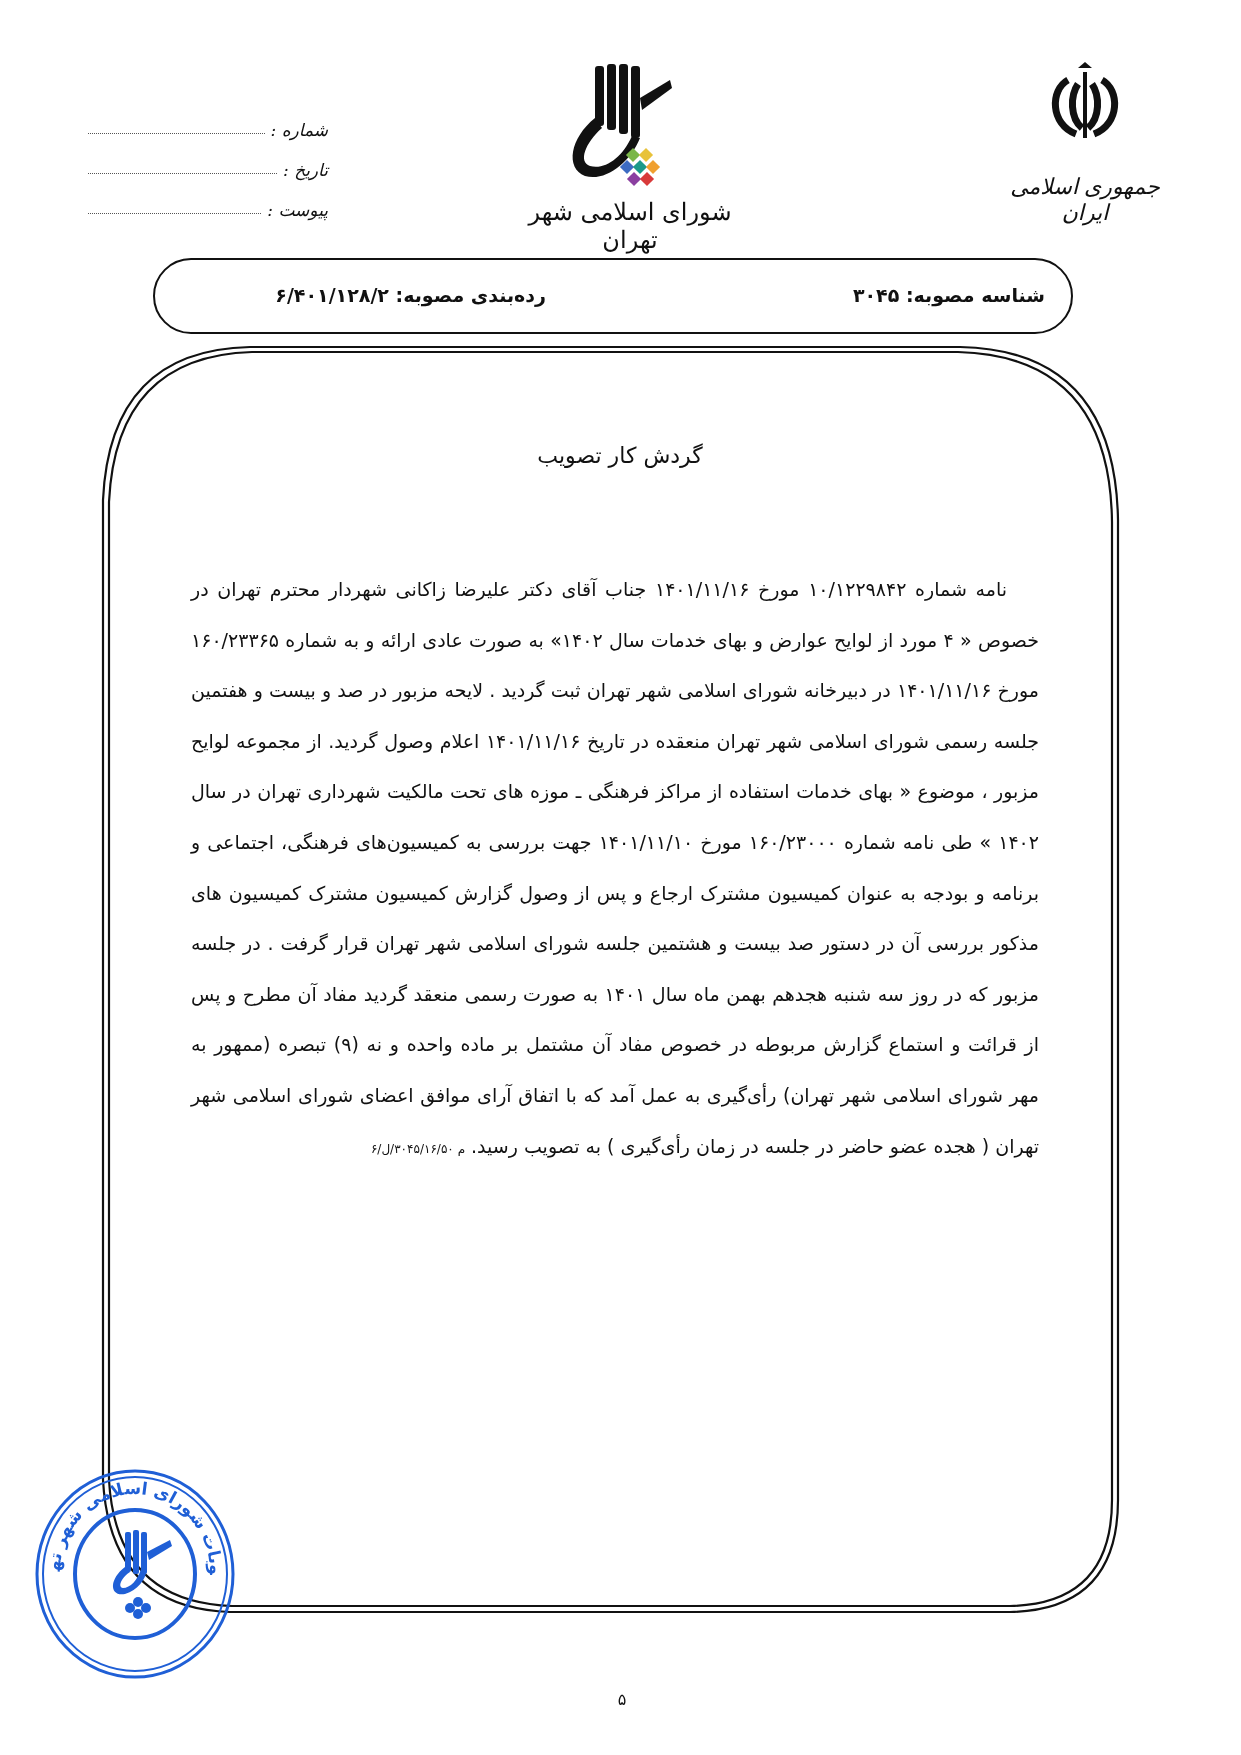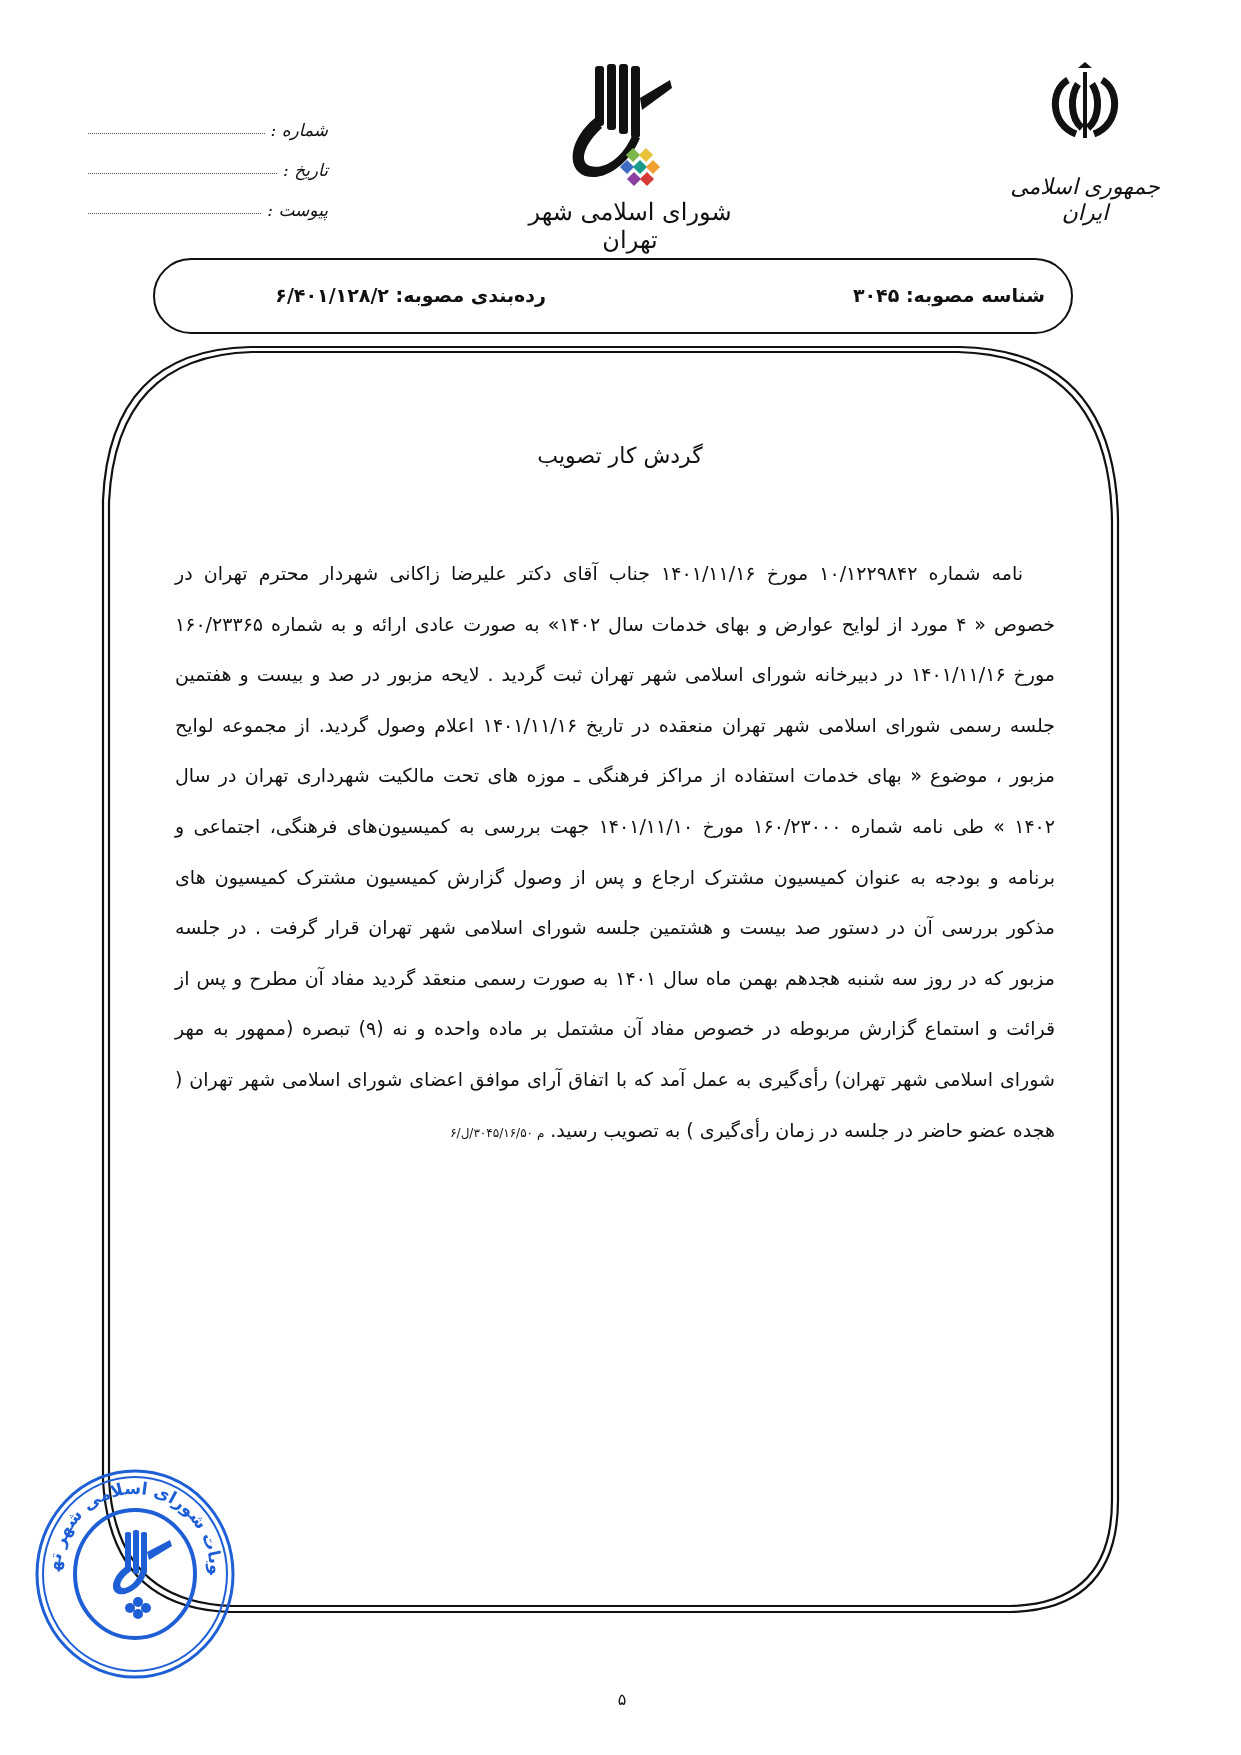--- a/index.html
+++ b/index.html
@@ -27,21 +27,21 @@
   .info-id { right: 26px; margin-left: 36px; }
   .info-class { right: 525px; }
 
   
   .frame-svg { left: 0; top: 0; }
 
   .title { left: 300px; top: 443px; width: 640px; text-align: center; font-family: "DejaVu Sans", sans-serif; font-weight: normal; font-size: 22px; direction: rtl; letter-spacing: 1px; }
 
   .body-text { left: 175px; top: 548px; width: 880px; direction: rtl; text-align: justify; text-align-last: right;
                font-family: "DejaVu Sans", sans-serif; font-size: 19px; line-height: 50.6px; }
-  .body-text p { margin: 0; text-indent: 32px; }
+  .body-text p { margin: 16px; text-indent: 32px; }
   .ref-code { font-size: 12px; margin-right: 6px; }
 
   .page-number { left: 612px; top: 1690px; width: 20px; text-align: center; font-size: 16px; }
 
   .stamp { left: 30px; top: 1462px; width: 210px; height: 220px; }
 </style>
 </head>
 <body>
 
 <div class="abs fields">

